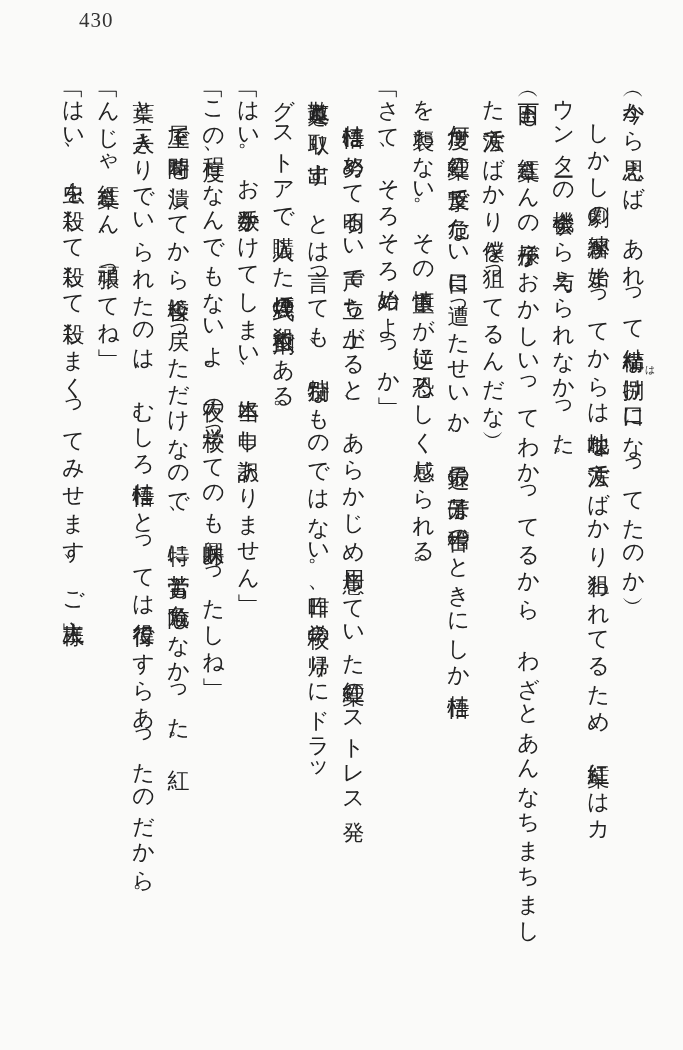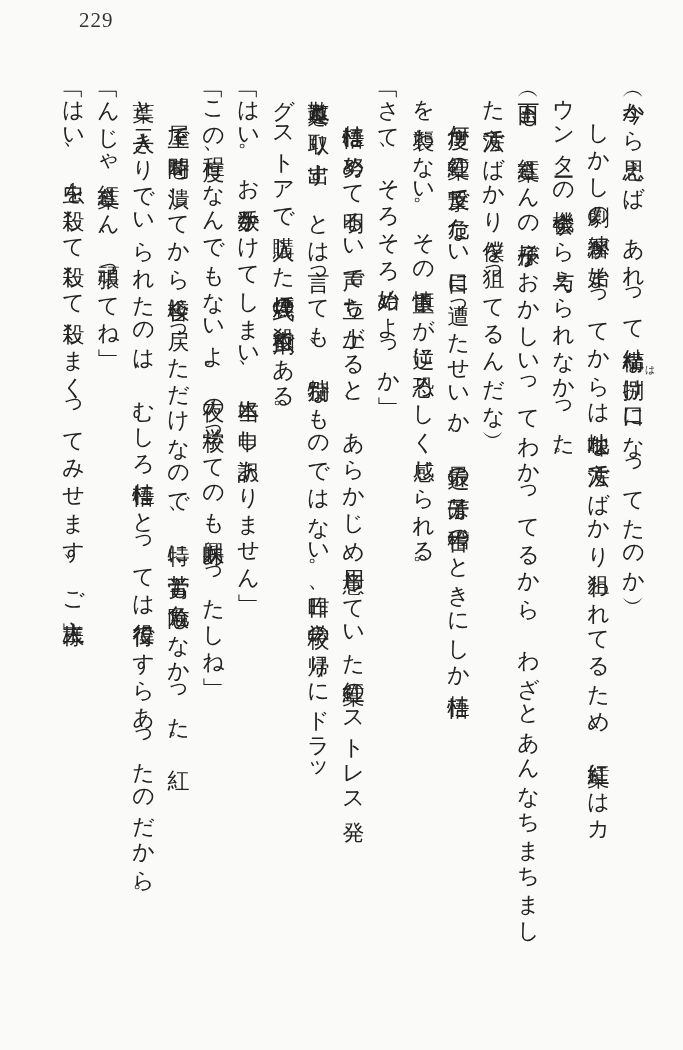--- a/index.html
+++ b/index.html
@@ -49,21 +49,21 @@
     font-size: 10px;
     letter-spacing: 0;
     color: #333333;
   }
 </style>
 </head>
 <body>
 
 <div class="page">
 
-  <div class="page-number">229</div>
+  <div class="page-number">430</div>
 
   <div class="text-block">
 
     <p class="line"><span>（今から思えば、あれって結構な</span><ruby><span>捌</span><rt>は</rt></ruby><span>け口になってたのか）</span></p>
 
     <p class="line indent">しかし劇の練習が始まってからは地味な方法でばかり狙われてるため、紅葉にはカ</p>
     <p class="line">ウンターの機会すら与えられなかった。</p>
     <p class="line">（下田も、紅葉さんの様子がおかしいってわかってるから、わざとあんなちまちまし</p>
     <p class="line">た方法でばかり僕を狙ってるんだな）</p>
     <p class="line indent">何度か紅葉の反撃で危ない目に遭ったせいか、最近の芳子は稽古のときにしか桂悟</p>

